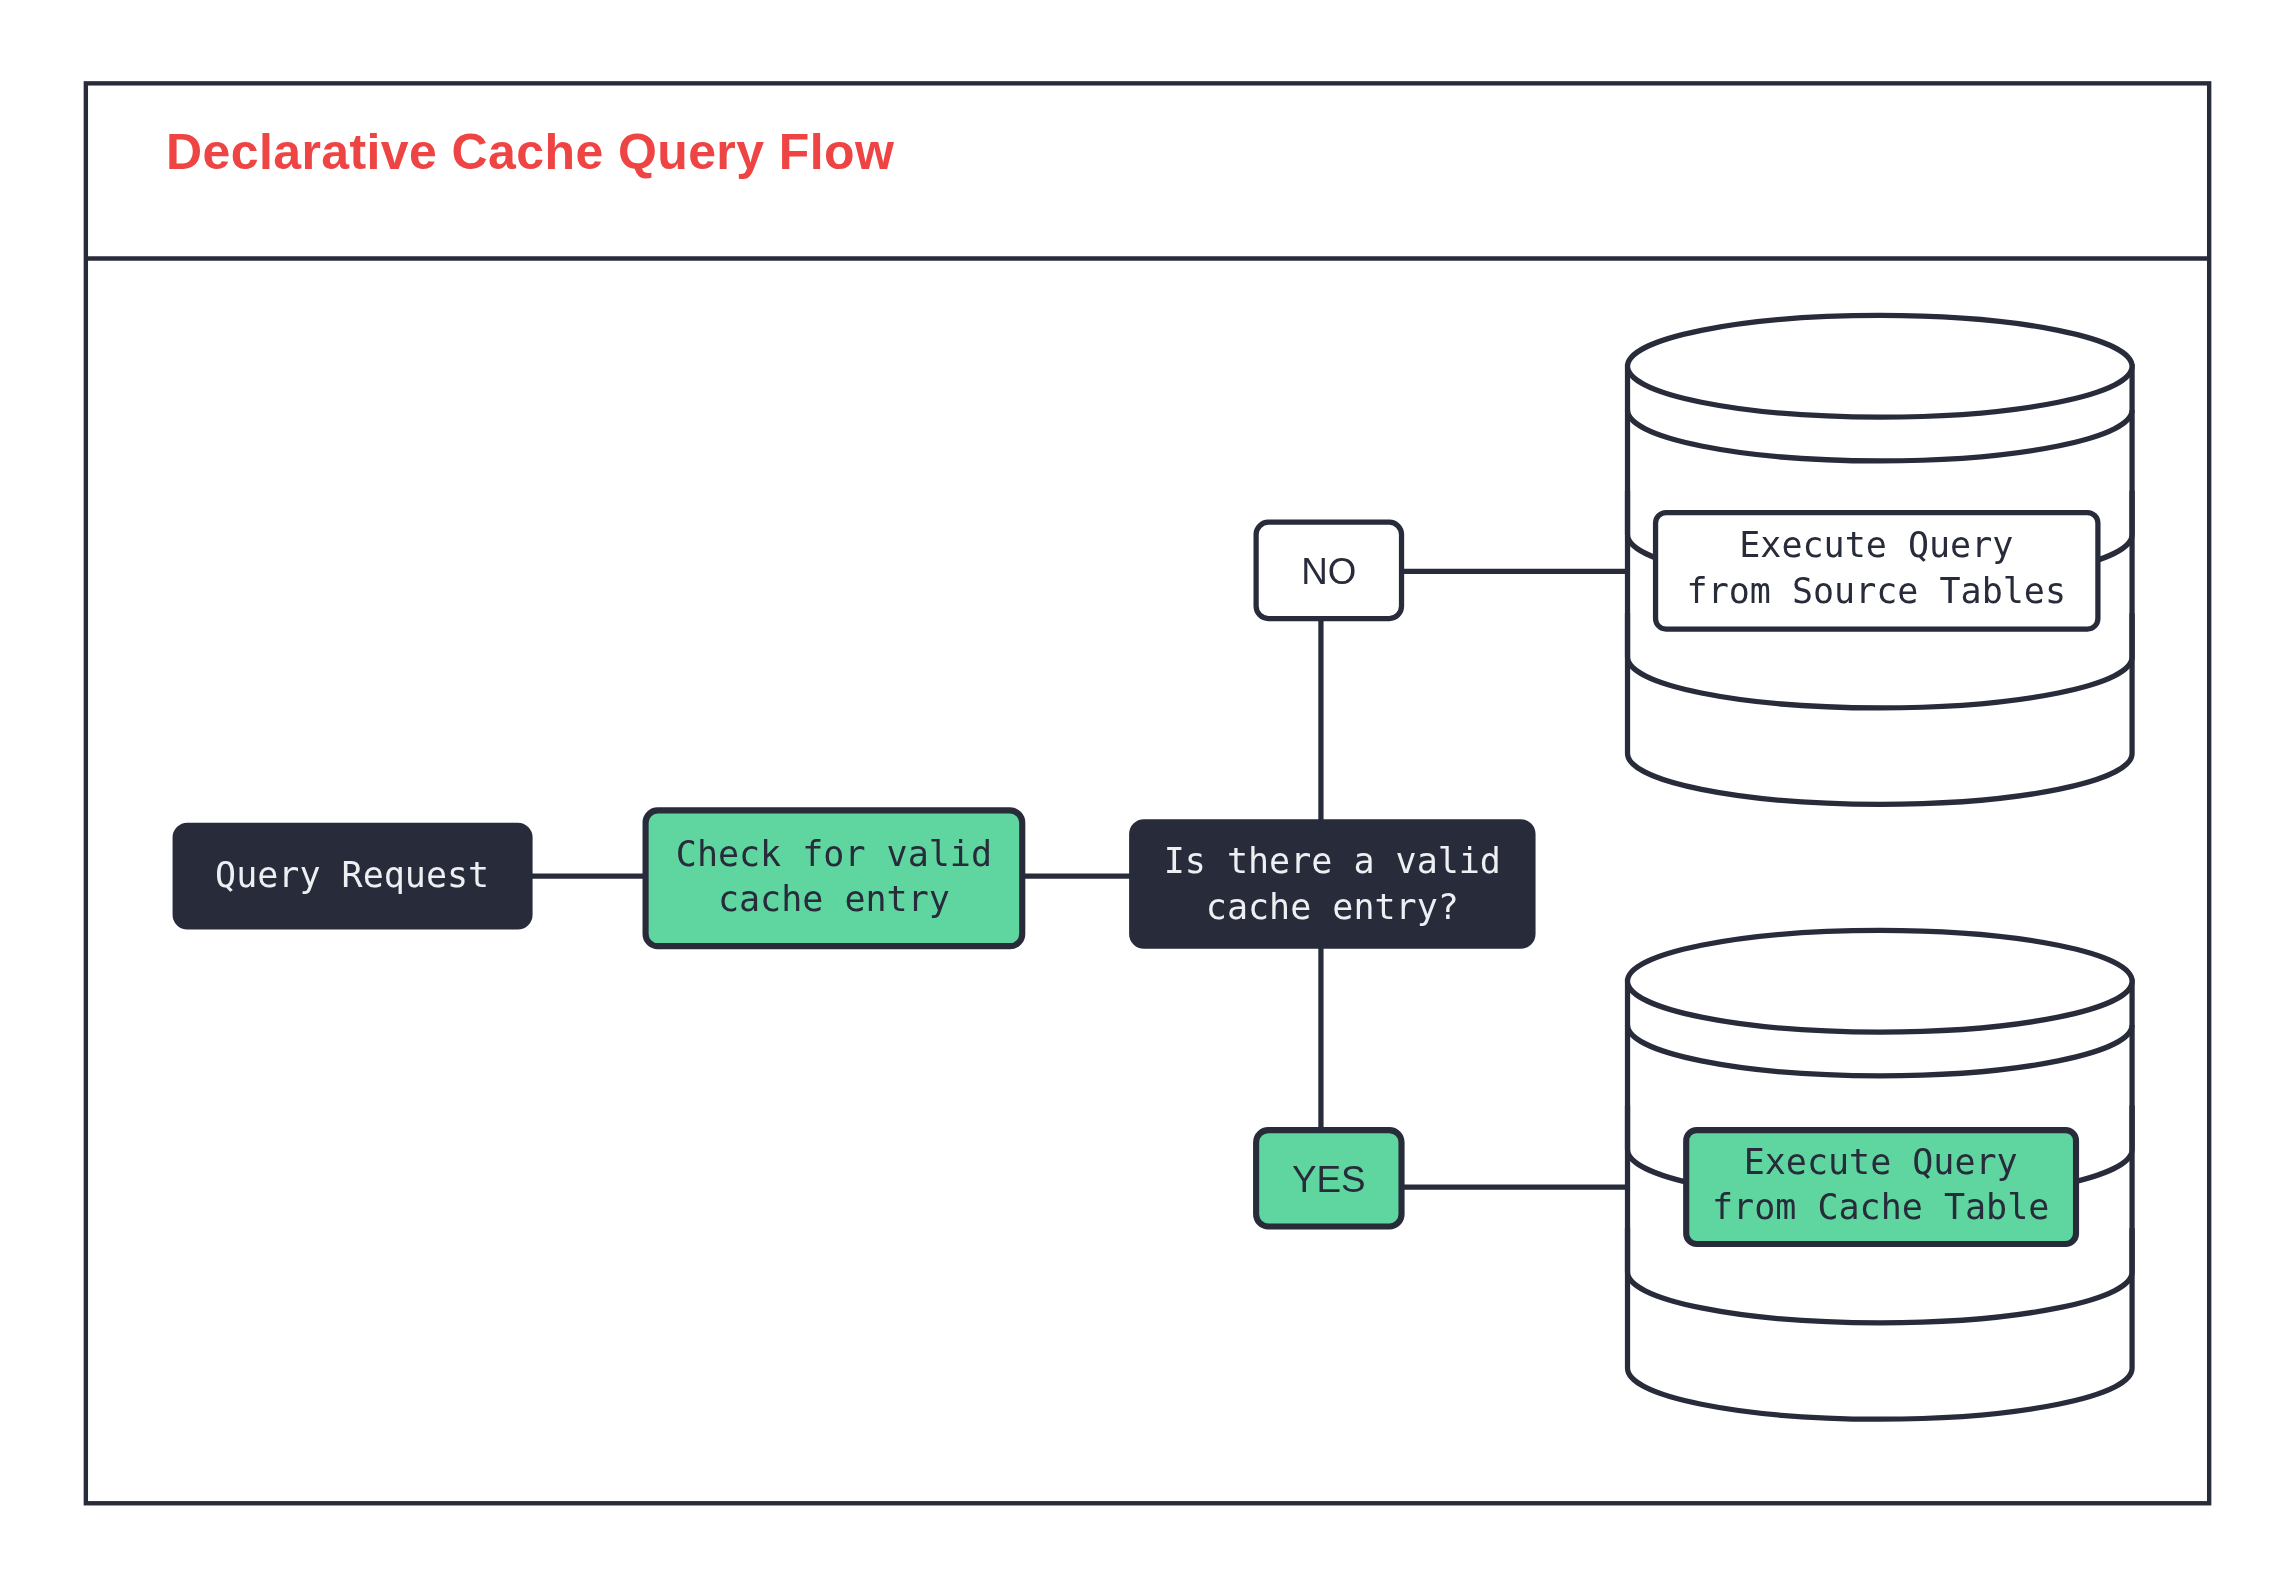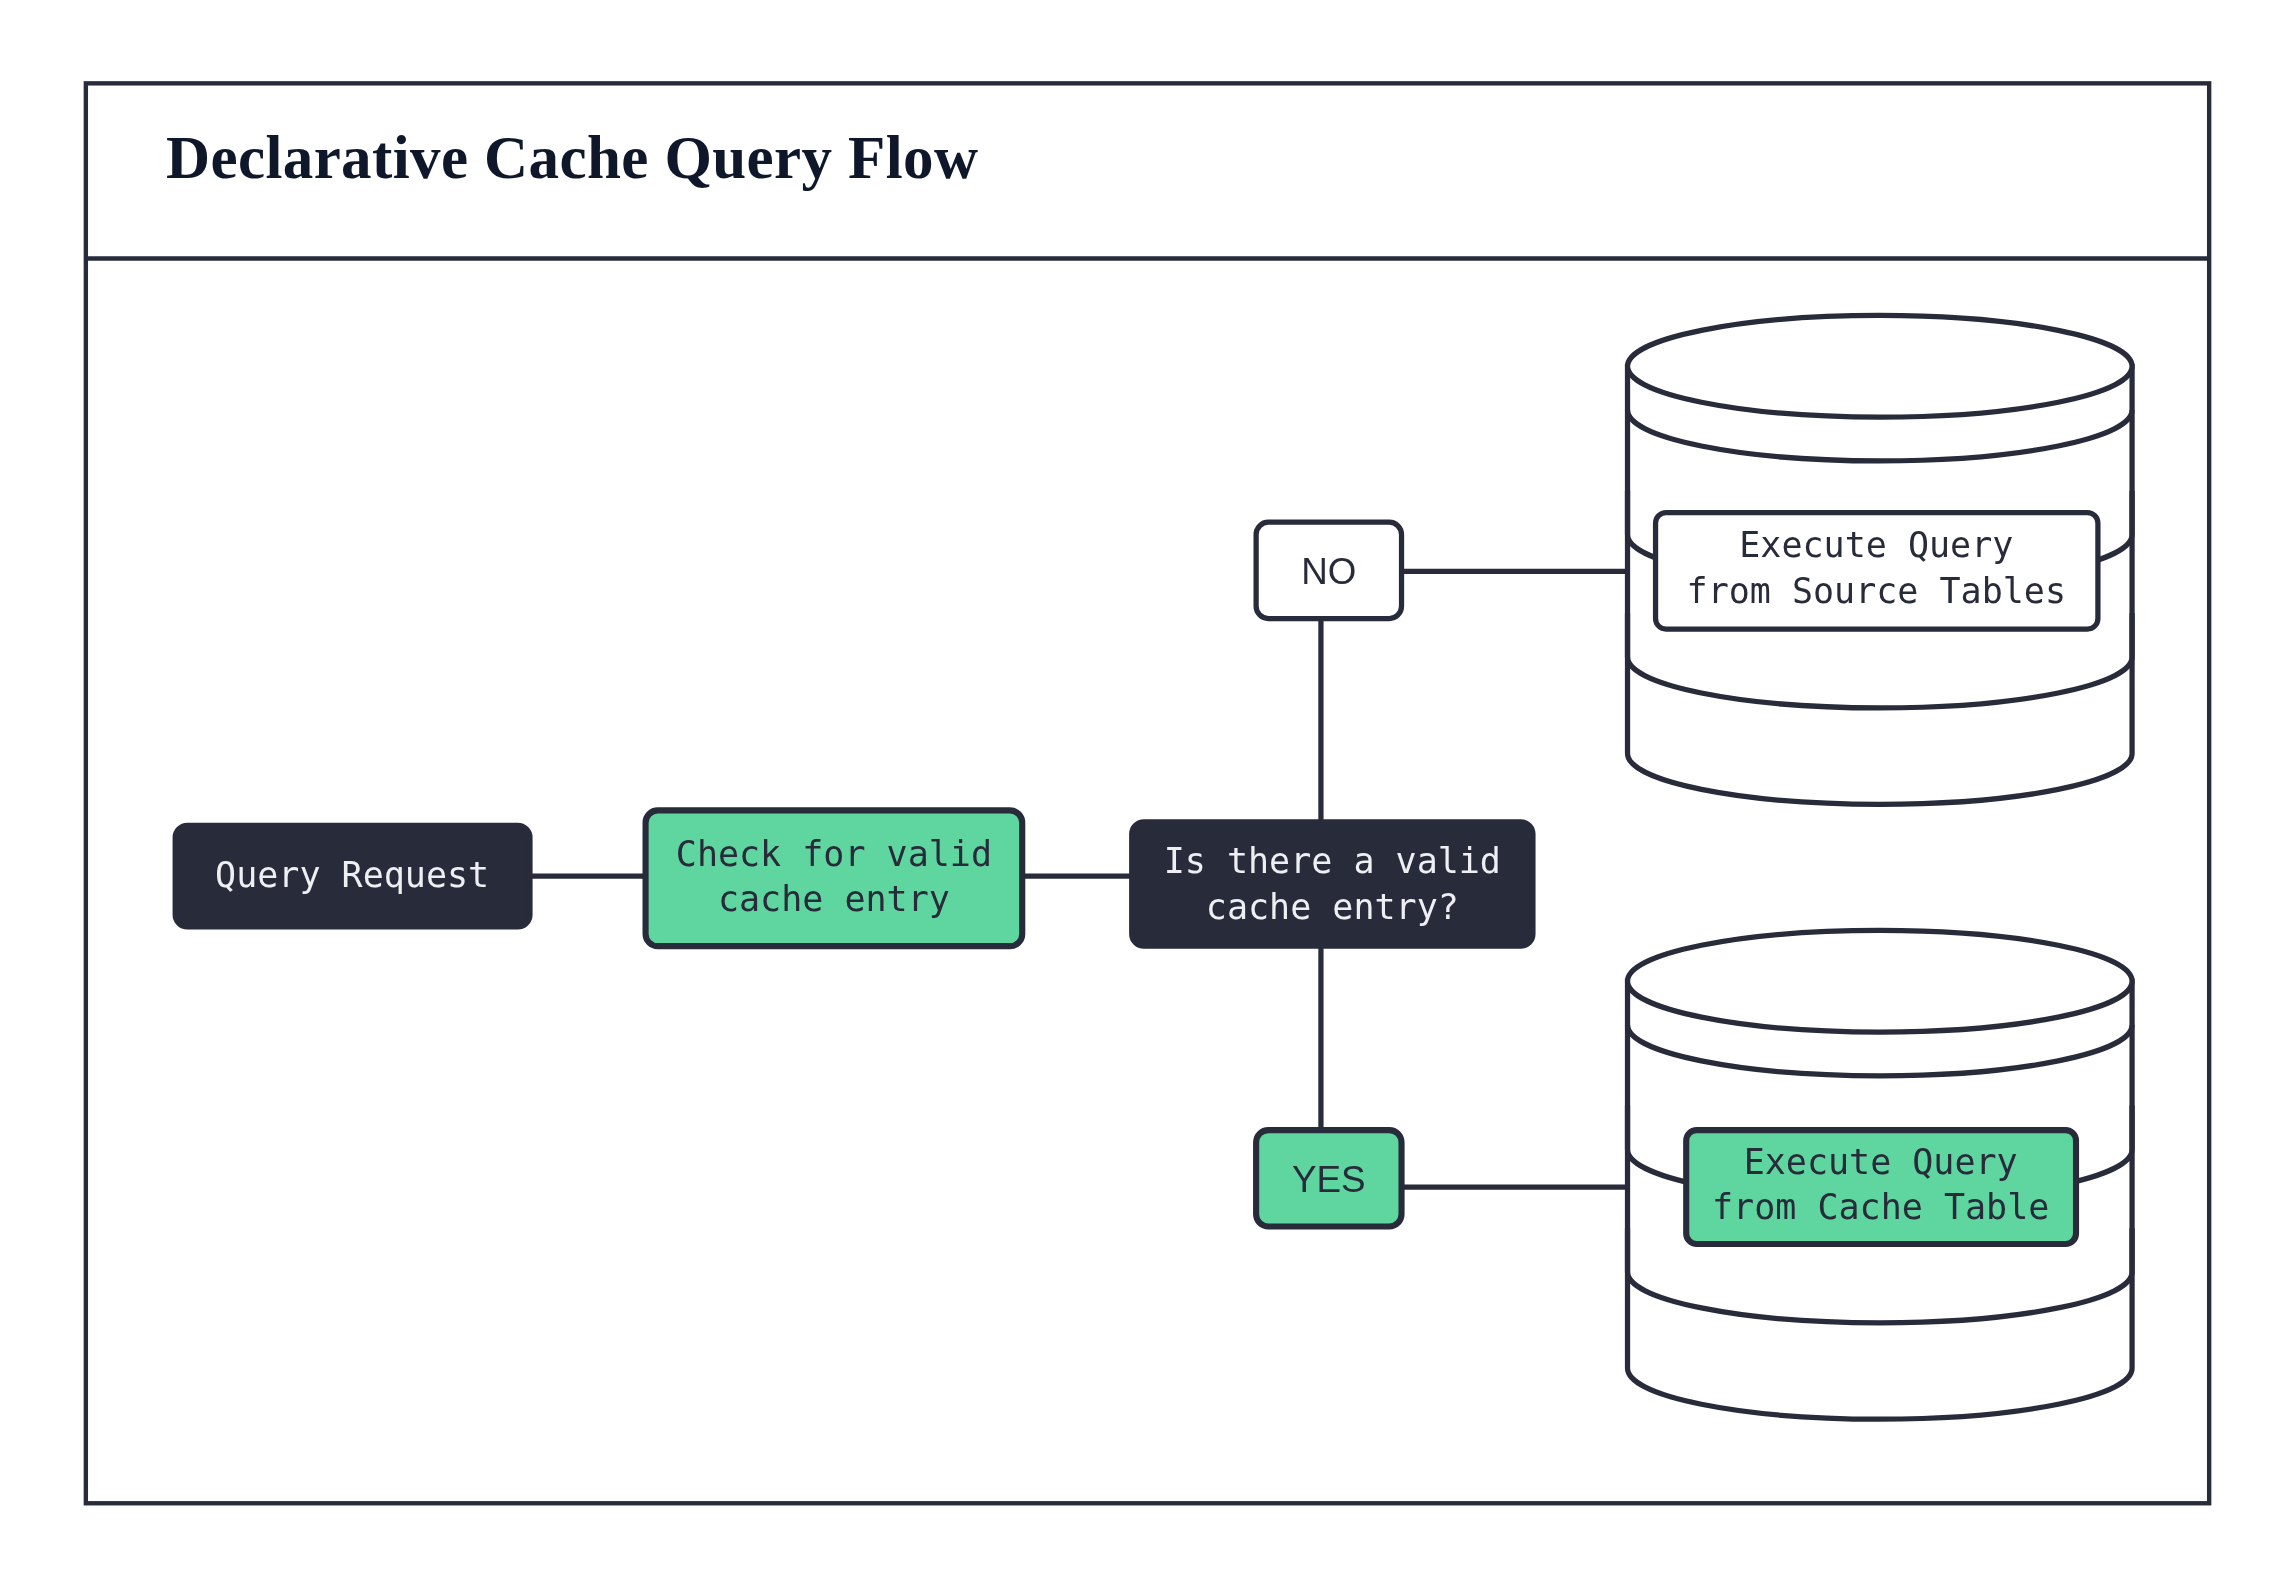--- a/index.html
+++ b/index.html
@@ -71,24 +71,24 @@
   .mono-text-dark  { fill: #272B3A; }
   .sans-label {
     font-family: "Liberation Sans", sans-serif;
     font-size: 42px;
     fill: #272B3A;
   }
   .title-text {
     position: absolute;
     left: 166px;
     top: 123px;
-    font-family: Liberation Serif, serif;
-    font-size: 61px;
+    font-family: Liberation Sans, sans-serif;
+    font-size: 50px;
     font-weight: bold;
-    color: #0f172a;
+    color: #ef4444;
     letter-spacing: 0.4px;
     white-space: nowrap;
   }
 </style>
 </head>
 <body>
 
 <div id="diagram-root">
 
   <div class="title-text">Declarative Cache Query Flow</div>

